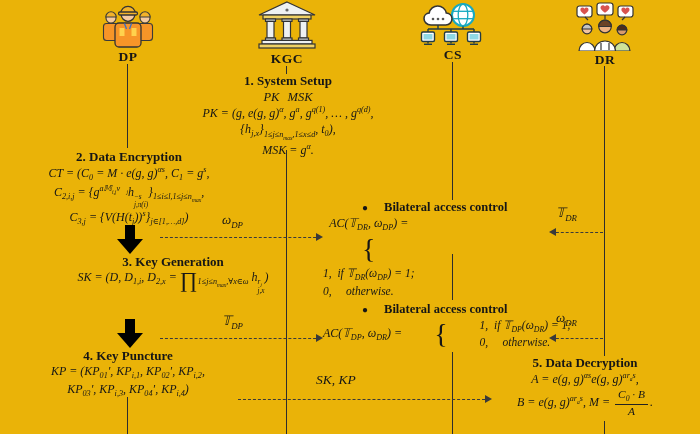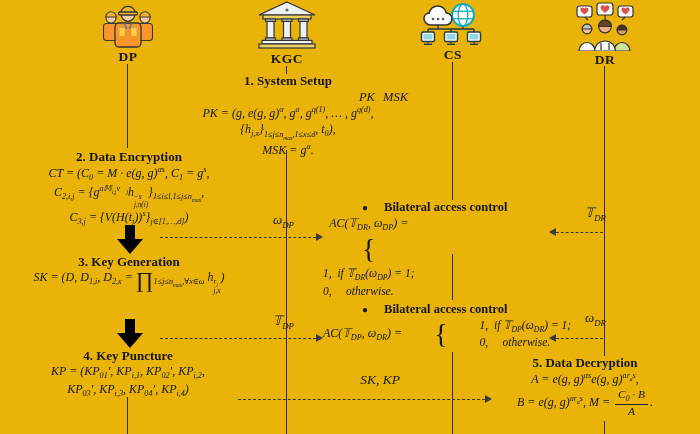--- a/index.html
+++ b/index.html
@@ -24,21 +24,21 @@
   .bullet{font-size:10px;font-weight:normal;}
   .ac-formula{position:absolute;display:flex;align-items:center;gap:3px;white-space:nowrap;}
   .ac-head{font-size:12px;}
   .brace{font-size:28px;font-style:normal;font-weight:300;line-height:1;}
   .cases{display:inline-flex;flex-direction:column;font-size:11.5px;line-height:1.3;text-align:left;}
   .dash{position:absolute;height:0;border-top:1.5px dashed #3a3a3a;}
   .ah-r{position:absolute;right:-2px;top:-4.8px;width:0;height:0;
         border-left:7px solid #3a3a3a;border-top:4px solid transparent;border-bottom:4px solid transparent;}
   .ah-l{position:absolute;left:-2px;top:-4.8px;width:0;height:0;
         border-right:7px solid #3a3a3a;border-top:4px solid transparent;border-bottom:4px solid transparent;}
-  .msg-label{position:absolute;text-align:right;font-size:13px;white-space:nowrap;}
+  .msg-label{position:absolute;text-align:left;font-size:13px;white-space:nowrap;}
   .black-arrow{position:absolute;}
   svg{display:block;}
 </style>
 </head>
 <body>
 
 <div class="canvas">
 
   <div class="entity" style="left:98px;top:2px;width:60px;">
     <svg width="60" height="46" viewBox="0 0 60 46">
@@ -159,42 +159,42 @@
   <div class="lifeline" style="left:286px;top:66px;height:8px;"></div>
   <div class="lifeline" style="left:286px;top:150px;height:284px;"></div>
   <div class="lifeline" style="left:452px;top:62px;height:138px;"></div>
   <div class="lifeline" style="left:452px;top:254px;height:46px;"></div>
   <div class="lifeline" style="left:452px;top:352px;height:82px;"></div>
   <div class="lifeline" style="left:604px;top:66px;height:290px;"></div>
   <div class="lifeline" style="left:604px;top:421px;height:13px;"></div>
 
   <div class="sec" style="left:168px;top:74px;width:240px;">
     <div class="sec-title">1. System Setup</div>
-    <div class="math fline" style="font-size:12.5px;word-spacing:5px;text-align:right;">PK MSK</div>
+    <div class="math fline" style="font-size:12.5px;word-spacing:5px;">PK MSK</div>
     <div class="math fline">PK = (g, e(g, g)<sup>α</sup>, g<sup>a</sup>, g<sup>q(1)</sup>, … , g<sup>q(d)</sup>,</div>
     <div class="math fline">{h<sub>j,x</sub>}<sub>1≤j≤n<sub>max</sub>,1≤x≤d</sub>, t<sub>0</sub>),</div>
     <div class="math fline">MSK = g<sup>α</sup>.</div>
   </div>
 
   <div class="sec" style="left:3px;top:150px;width:252px;">
     <div class="sec-title">2. Data Encryption</div>
     <div class="math fline">CT = (C<sub>0</sub> = M · e(g, g)<sup>αs</sup>, C<sub>1</sub> = g<sup>s</sup>,</div>
     <div class="math fline">C<sub>2,i,j</sub> = {g<sup>a𝕄<sub>i,j</sub>v⃗<sub>j</sub></sup>h<span class="ss">
           <span>−s</span>
           <span>j,π(i)</span>
         </span>}<sub>1≤i≤l,1≤j≤n<sub>max</sub></sub>,</div>
     <div class="math fline">C<sub>3,j</sub> = {V(H(t<sub>j</sub>))<sup>s</sup>}<sub>j∈[1,…,d]</sub>)</div>
   </div>
 
   <svg class="black-arrow" style="left:114px;top:225px;" width="32" height="30" viewBox="0 0 32 30">
     <rect x="11" y="0" width="10" height="16" fill="#000"></rect>
     <polygon points="3,14 29,14 16,29" fill="#000"></polygon>
   </svg>
 
-  <div class="sec" style="left:0px;top:255px;width:258px;">
+  <div class="sec" style="left:0px;top:255px;width:258px;padding-left:44px;">
     <div class="sec-title">3. Key Generation</div>
     <div class="math fline">SK = (D, D<sub>1,i</sub>, D<sub>2,x</sub> = <span class="bigop">∏</span><sub>1≤j≤n<sub>max</sub>,∀x∈ω</sub> h<span class="ss">
           <span>r<sub>j</sub></span>
           <span>j,x</span>
         </span>)</div>
   </div>
 
   <svg class="black-arrow" style="left:114px;top:319px;" width="32" height="30" viewBox="0 0 32 30">
     <rect x="11" y="0" width="10" height="16" fill="#000"></rect>
     <polygon points="3,14 29,14 16,29" fill="#000"></polygon>

